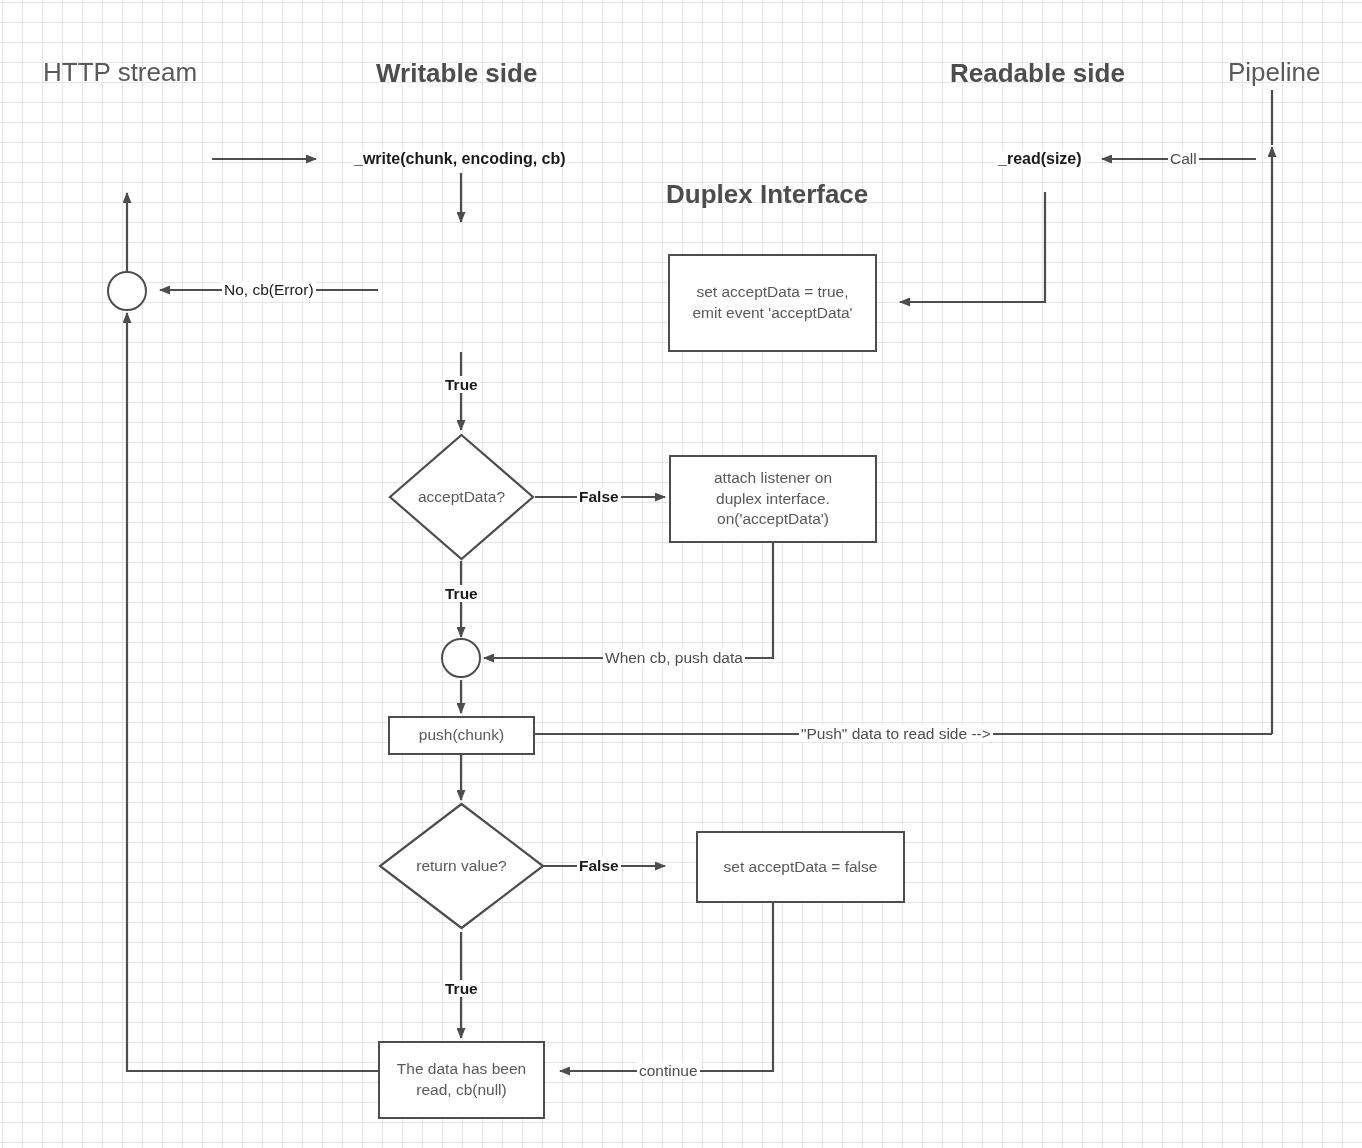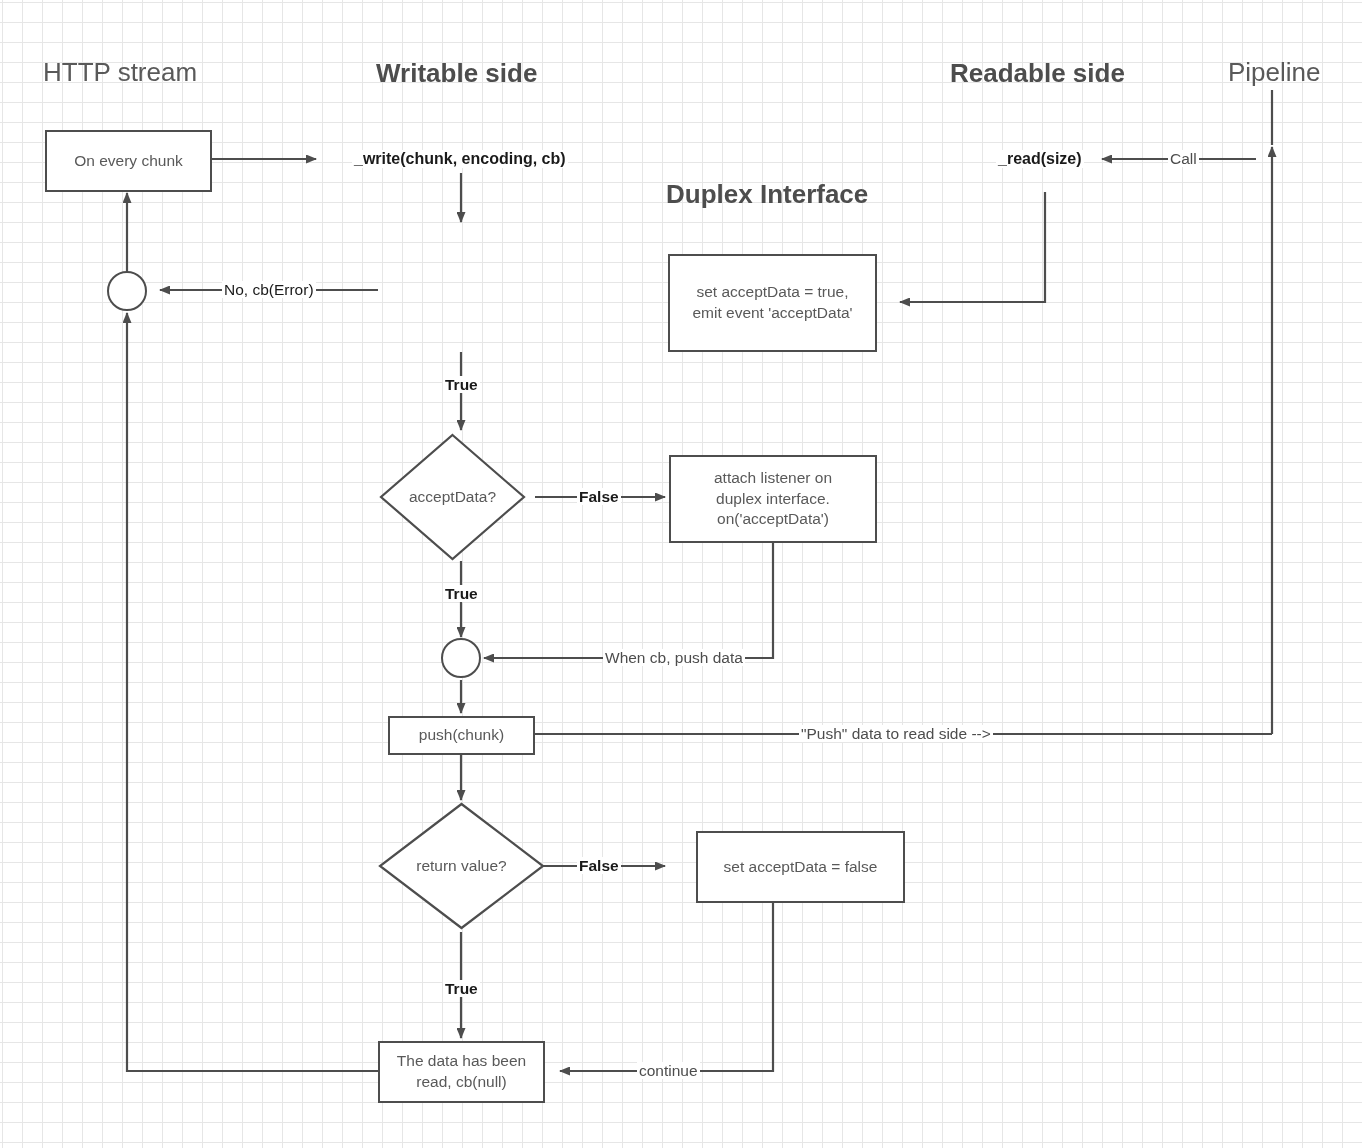--- a/index.html
+++ b/index.html
@@ -148,28 +148,27 @@
   <div class="title plain" style="left:43px;top:57px;">HTTP stream</div>
 
   <div class="title" style="left:376px;top:58px;">Writable side</div>
 
   <div class="title" style="left:950px;top:58px;">Readable side</div>
 
   <div class="title plain" style="left:1228px;top:57px;">Pipeline</div>
 
   <div class="title" style="left:666px;top:179px;">Duplex Interface</div>
 
-  <div class="nodebox" style="left:45px;top:130px;width:167px;height:62px;">On every chunk</div>
 
   <div class="methodlabel" style="left:352px;top:150px;">_write(chunk, encoding, cb)</div>
 
   <div class="methodlabel" style="left:996px;top:150px;">_read(size)</div>
 
 
-  <div class="diamond" style="left:379px;top:433px;width:147px;height:128px;">
+  <div class="diamond" style="left:388px;top:433px;width:147px;height:128px;">
     <svg width="147" height="128" viewBox="0 0 147 128">
       <polygon points="73.5,2 145,64 73.5,126 2,64" fill="#ffffff" stroke="#4d4d4d" stroke-width="2.2"></polygon>
     </svg>
     <span class="dlabel">acceptData?</span>
   </div>
 
   <div class="diamond" style="left:378px;top:802px;width:167px;height:128px;">
     <svg width="167" height="128" viewBox="0 0 167 128">
       <polygon points="83.5,2 165,64 83.5,126 2,64" fill="#ffffff" stroke="#4d4d4d" stroke-width="2.2"></polygon>
     </svg>
@@ -184,21 +183,21 @@
 
   <div class="nodebox" style="left:668px;top:254px;width:209px;height:98px;">
     <span style="white-space:pre-line;">set acceptData = true,
 emit event 'acceptData'</span>
   </div>
 
   <div class="nodebox" style="left:388px;top:716px;width:147px;height:39px;">push(chunk)</div>
 
   <div class="nodebox" style="left:668px;top:831px;width:209px;height:72px;margin-left:28px;">set acceptData = false</div>
 
-  <div class="nodebox" style="left:378px;top:1041px;width:167px;height:62px;">
+  <div class="nodebox" style="left:378px;top:1041px;width:167px;height:78px;">
     <span style="white-space:pre-line;">The data has been
 read, cb(null)</span>
   </div>
 
   <div class="junction" style="left:107px;top:271px;width:40px;height:40px;"></div>
 
   <div class="junction" style="left:441px;top:638px;width:40px;height:40px;"></div>
 
   <div class="edgelabel" style="left:222px;top:281px;">No, cb(Error)</div>
 

